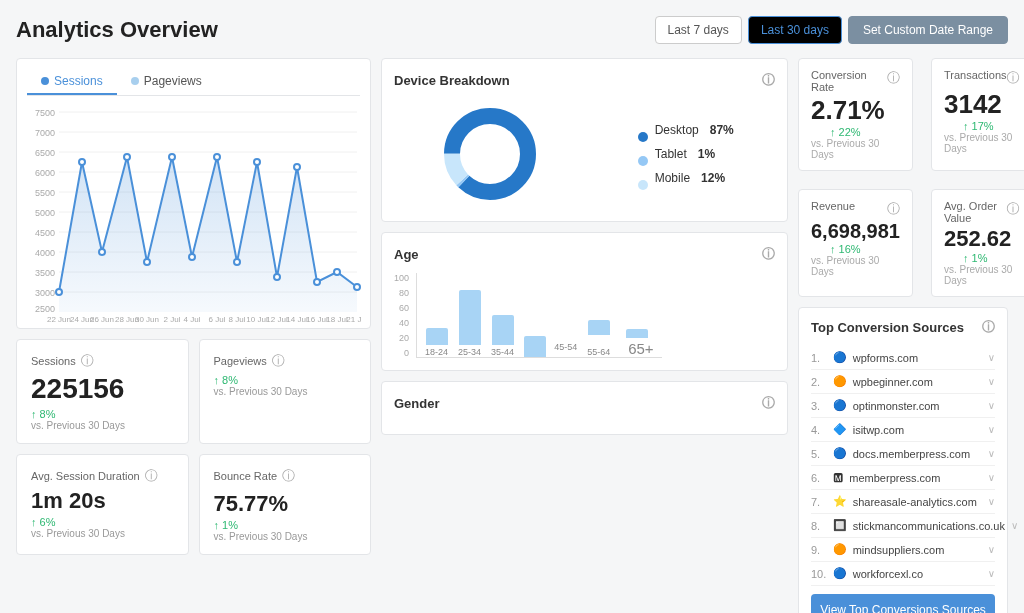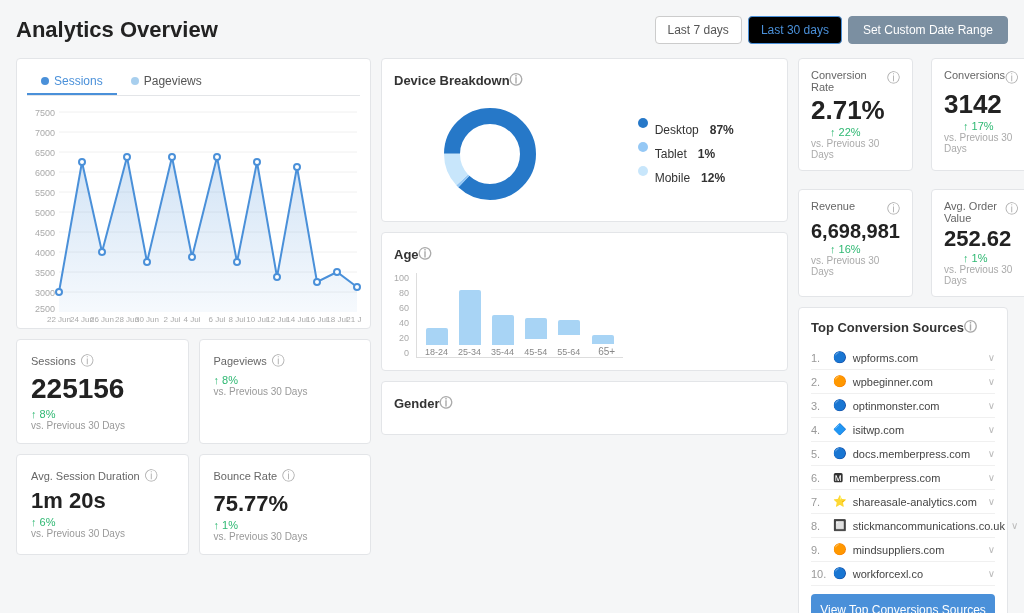--- a/index.html
+++ b/index.html
@@ -145,40 +145,41 @@
       flex-direction: column;
       gap: 10px;
     }
     .device-card {}
     .card-title {
       font-size: 13px;
       font-weight: 600;
       color: #333;
       margin-bottom: 10px;
       display: flex;
+      justify-content: space-between;
       align-items: center;
     }
     .info-icon {
       color: #aaa;
       font-size: 13px;
       cursor: pointer;
     }
     .donut-container {
       display: flex;
       align-items: center;
       justify-content: space-around;
       gap: 10px;
     }
     .donut-legend {
       font-size: 12px;
       line-height: 2;
     }
     .legend-item {
       display: flex;
-      align-items: flex-start;
+      align-items: flex-end;
       gap: 7px;
     }
     .legend-dot {
       width: 10px; height: 10px; border-radius: 50%; display: inline-block;
     }
     
     .right-col {
       grid-column: 3;
       grid-row: 1 / 3;
       display: flex;
@@ -462,31 +463,31 @@
               <span style="font-size:9px;color:#888;">18-24</span>
             </div>
             <div style="display:flex;flex-direction:column;align-items:center;gap:2px;">
               <div style="width:22px;height:55px;background:#a8d4f5;border-radius:2px 2px 0 0;"></div>
               <span style="font-size:9px;color:#888;">25-34</span>
             </div>
             <div style="display:flex;flex-direction:column;align-items:center;gap:2px;">
               <div style="width:22px;height:30px;background:#a8d4f5;border-radius:2px 2px 0 0;"></div>
               <span style="font-size:9px;color:#888;">35-44</span>
             </div>
-            <div style="display:flex;flex-direction:column;align-items:center;gap:8px;">
+            <div style="display:flex;flex-direction:row;align-items:center;gap:8px;">
               <div style="width:22px;height:21px;background:#a8d4f5;border-radius:2px 2px 0 0;"></div>
               <span style="font-size:9px;color:#888;">45-54</span>
             </div>
             <div style="display:flex;flex-direction:column;align-items:flex-end;gap:12px;">
               <div style="width:22px;height:15px;background:#a8d4f5;border-radius:2px 2px 0 0;"></div>
               <span style="font-size:9px;color:#888;">55-64</span>
             </div>
             <div style="display:flex;flex-direction:column;align-items:center;gap:2px;">
               <div style="width:22px;height:9px;background:#a8d4f5;border-radius:2px 2px 0 0;"></div>
-              <span style="font-size:10px;color:#888;padding-left:8px;">65+</span>
+              <span style="font-size:15px;color:#888;padding-left:8px;">65+</span>
             </div>
           </div>
         </div>
       </div>
 
       <div class="card">
         <div class="card-title">
           <span>Gender</span>
           <span class="info-icon">ⓘ</span>
         </div>
@@ -500,21 +501,21 @@
           <div class="metric-label">
             <span>Conversion Rate</span>
             <span class="info-icon">ⓘ</span>
           </div>
           <div class="metric-value">2.71%</div>
           <div class="metric-change">↑ 22%</div>
           <div class="metric-sub">vs. Previous 30 Days</div>
         </div>
         <div class="metric-card">
           <div class="metric-label">
-            <span>Conversions</span>
+            <span>Transactions</span>
             <span class="info-icon">ⓘ</span>
           </div>
           <div class="metric-value">3142</div>
           <div class="metric-change">↑ 17%</div>
           <div class="metric-sub">vs. Previous 30 Days</div>
         </div>
         <div class="metric-card">
           <div class="metric-label">
             <span>Revenue</span>
             <span class="info-icon">ⓘ</span>

